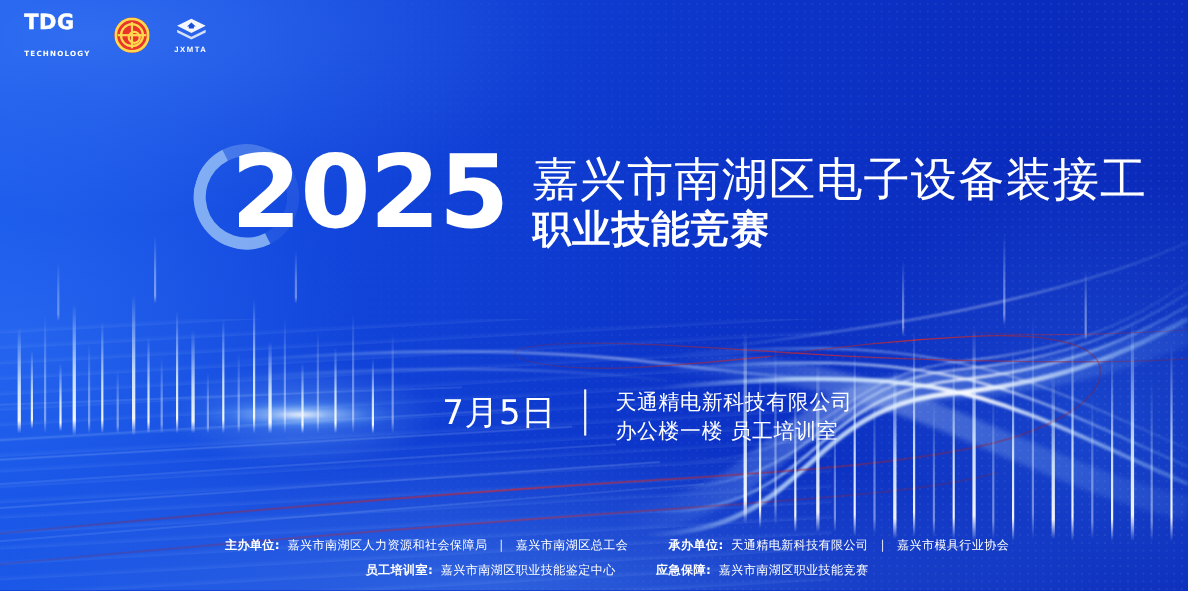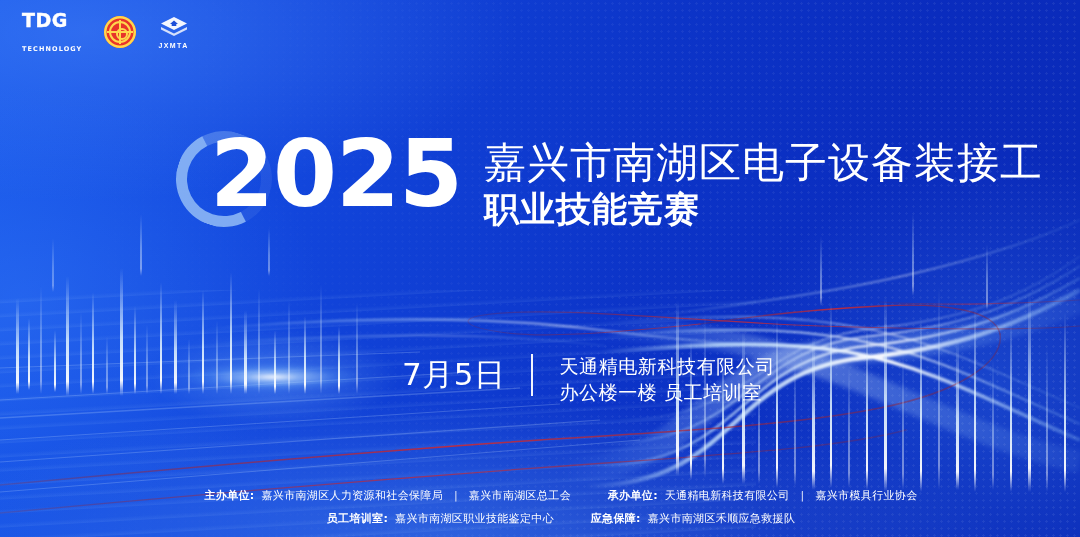--- a/index.html
+++ b/index.html
@@ -404,18 +404,18 @@
       <span class="seg">天通精电新科技有限公司</span>
       <span class="pipe">|</span>
       <span class="seg">嘉兴市模具行业协会</span>
     </div>
 
     <div class="frow">
       <span class="lbl">员工培训室:</span>
       <span class="seg">嘉兴市南湖区职业技能鉴定中心</span>
       <span class="gap"></span>
       <span class="lbl">应急保障:</span>
-      <span class="seg">嘉兴市南湖区禾顺应急救援队</span>
+      <span class="seg">嘉兴市南湖区职业技能竞赛</span>
     </div>
 
   </div>
 
 </div>
 
 </body></html>

